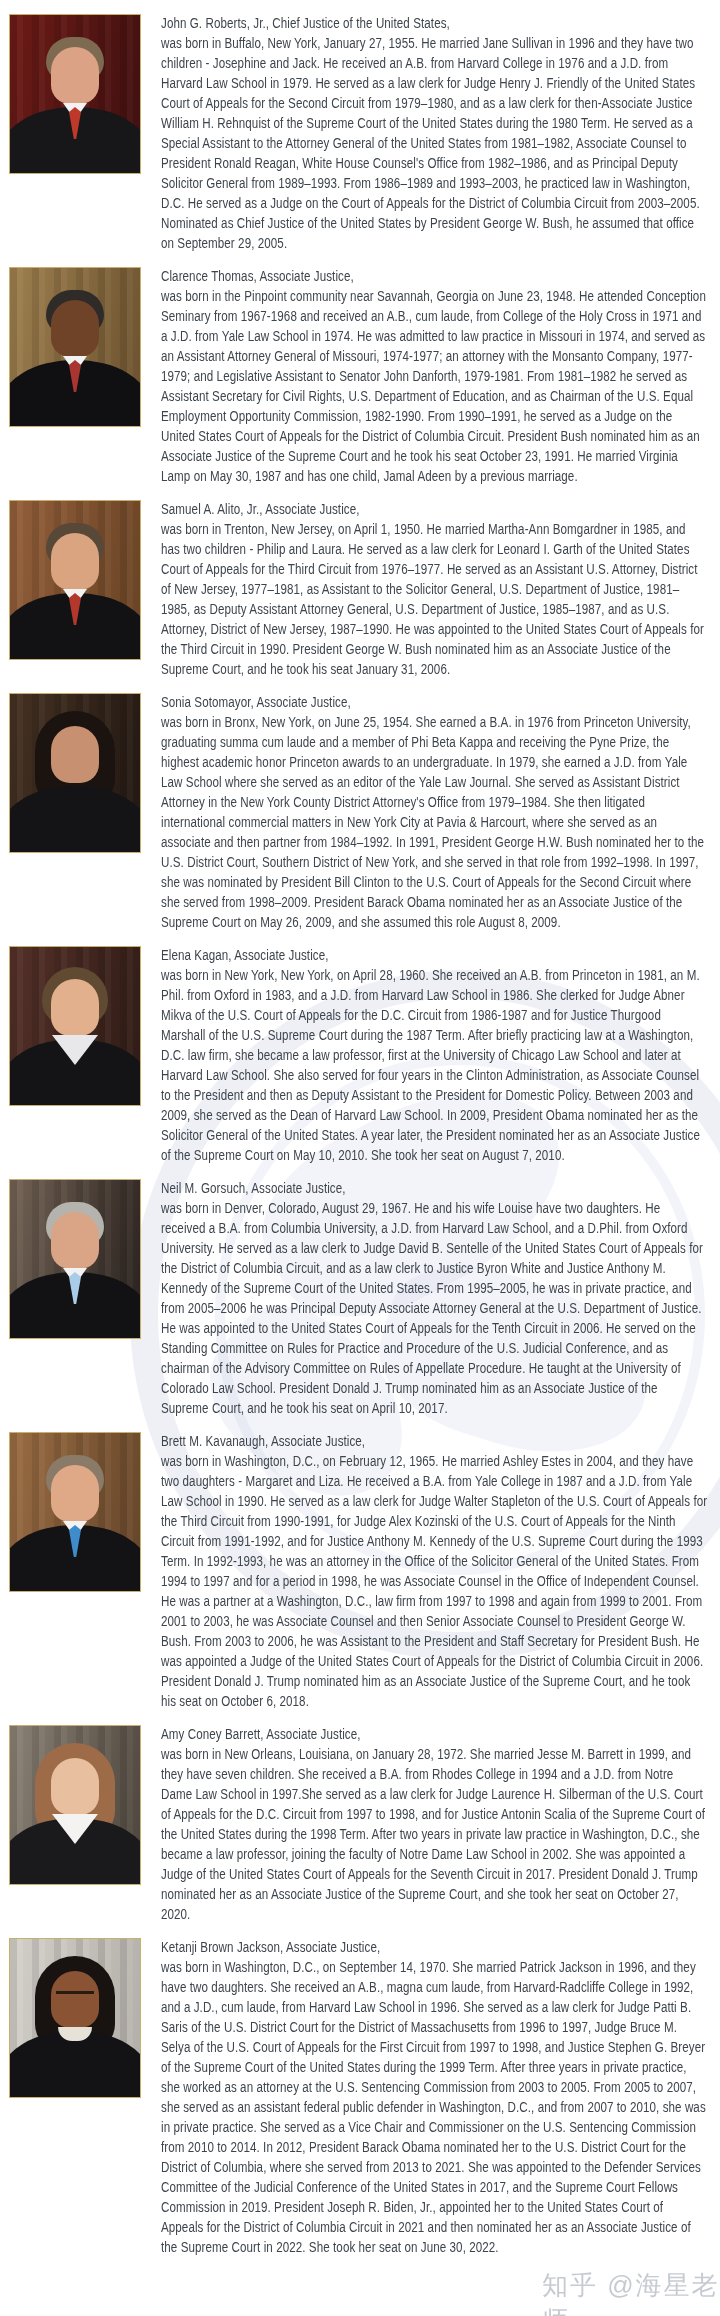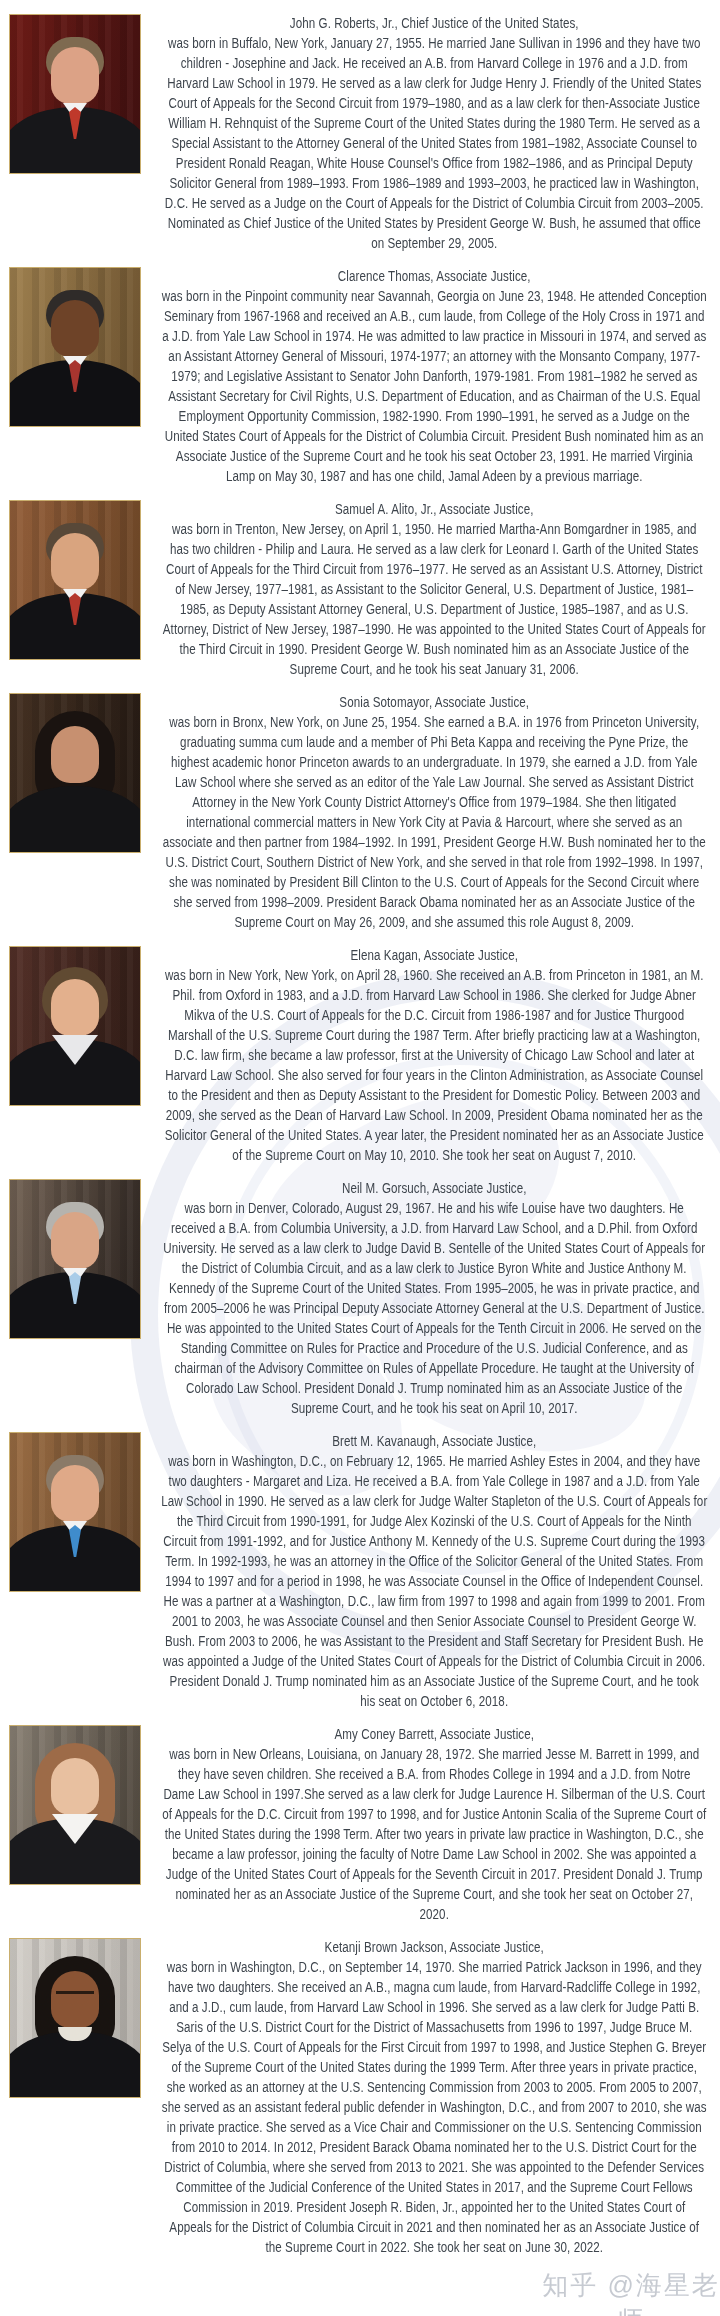--- a/index.html
+++ b/index.html
@@ -1,18 +1,18 @@
 <!DOCTYPE html>
 <html><head>
 <meta charset="utf-8">
 <style>
   html,body{margin:0;padding:0;background:#ffffff;}
   #page{
     position:relative;width:720px;height:2316px;overflow:hidden;background:#ffffff;
-    font-family:"Liberation Sans","DejaVu Sans",sans-serif;color:#3d444c;text-align:center;
+    font-family:"Liberation Sans","DejaVu Sans",sans-serif;color:#3d444c;
   }
   
   .emblem{position:absolute;left:90px;top:940px;width:760px;height:780px;z-index:0;pointer-events:none;}
   .em-ring{position:absolute;border-radius:50%;}
   .em-r1{left:40px;top:30px;right:60px;bottom:60px;border:28px solid rgba(198,206,226,0.30);}
   .em-r2{left:125px;top:115px;right:145px;bottom:145px;border:10px solid rgba(198,206,226,0.22);}
   .em-blob{position:absolute;background:rgba(203,210,229,0.24);border-radius:42% 58% 55% 45%;}
   .em-b1{left:170px;top:170px;width:310px;height:180px;transform:rotate(-28deg);}
   .em-b2{left:290px;top:340px;width:270px;height:165px;transform:rotate(17deg);}
   .em-b3{left:115px;top:390px;width:210px;height:150px;transform:rotate(42deg);}

